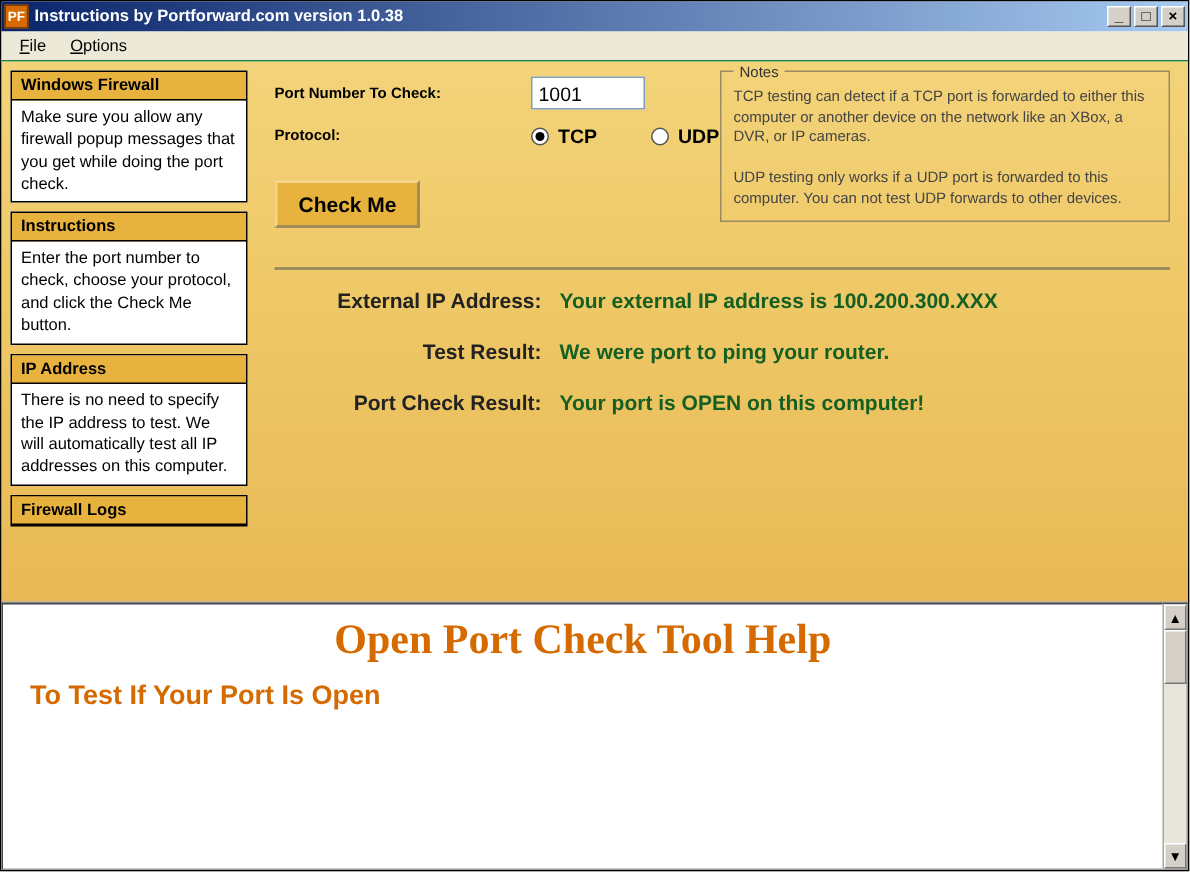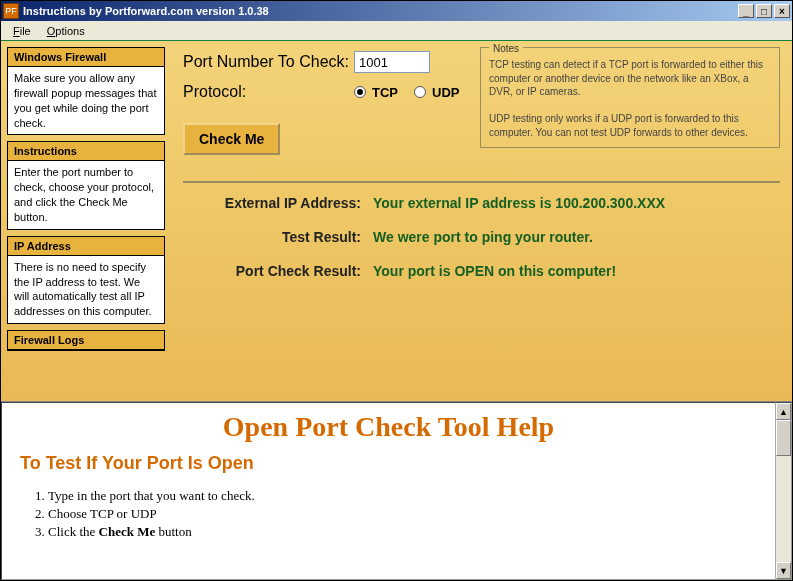--- a/index.html
+++ b/index.html
@@ -30,21 +30,21 @@
   font-weight: bold;
 }
 .titlebar .t-icon {
   width: 16px; height: 16px;
   background: #d56b00;
   margin-right: 4px;
   display: flex;
   align-items: center;
   justify-content: center;
   font-size: 9px;
-  font-weight: normal;
+  font-weight: bold;
   color: #fff;
   border: 1px solid #7a3c00;
 }
 .titlebar .spacer { flex: 1; }
 .titlebar .ctl {
   width: 16px; height: 14px;
   background: #d4d0c8;
   border: 1px solid #fff;
   border-right-color:#555; border-bottom-color:#555;
   margin-left: 2px;
@@ -110,36 +110,36 @@
   flex: 1;
   position: relative;
   padding: 4px 6px 6px 12px;
 }
 .form-row {
   display: flex;
   align-items: center;
   margin-bottom: 10px;
 }
 .form-label {
-  font-size: 16px;
-  font-weight: normal;
+  font-size: 10px;
+  font-weight: bold;
   color: #000;
   width: 171px;
 }
 .port-input {
   width: 76px;
   height: 22px;
   border: 1px solid #7f9db9;
   background: #fff;
   font-size: 13px;
   padding: 2px 4px;
 }
 .proto-group {
   display: flex;
-  gap: 16px;
+  gap: 36px;
   font-size: 13px;
   font-weight: bold;
 }
 .proto-item { display: flex; align-items: center; gap: 6px; }
 .radio {
   width: 12px; height: 12px; border: 1px solid #555; border-radius: 50%; background:#fff;
   display: flex; align-items:center; justify-content:center;
 }
 .radio.checked::after {
   content:""; width:6px; height:6px; background:#000; border-radius:50%;
@@ -334,25 +334,20 @@
           <div class="result-label">Port Check Result:</div>
           <div class="result-value">Your port is OPEN on this computer!</div>
         </div>
       </div>
     </div>
 
     <div class="lower">
       <div class="help-scroll">
         <h1>Open Port Check Tool Help</h1>
         <h2>To Test If Your Port Is Open</h2>
-        <ol>
-          <li>Type in the port that you want to check.</li>
-          <li>Choose TCP or UDP</li>
-          <li><span>Click the </span><b>Check Me</b><span> button</span></li>
-        </ol>
       </div>
       <div class="vscroll">
         <div class="arrow">▲</div>
         <div class="track">
           <div class="thumb"></div>
         </div>
         <div class="arrow">▼</div>
       </div>
     </div>
   </div>

